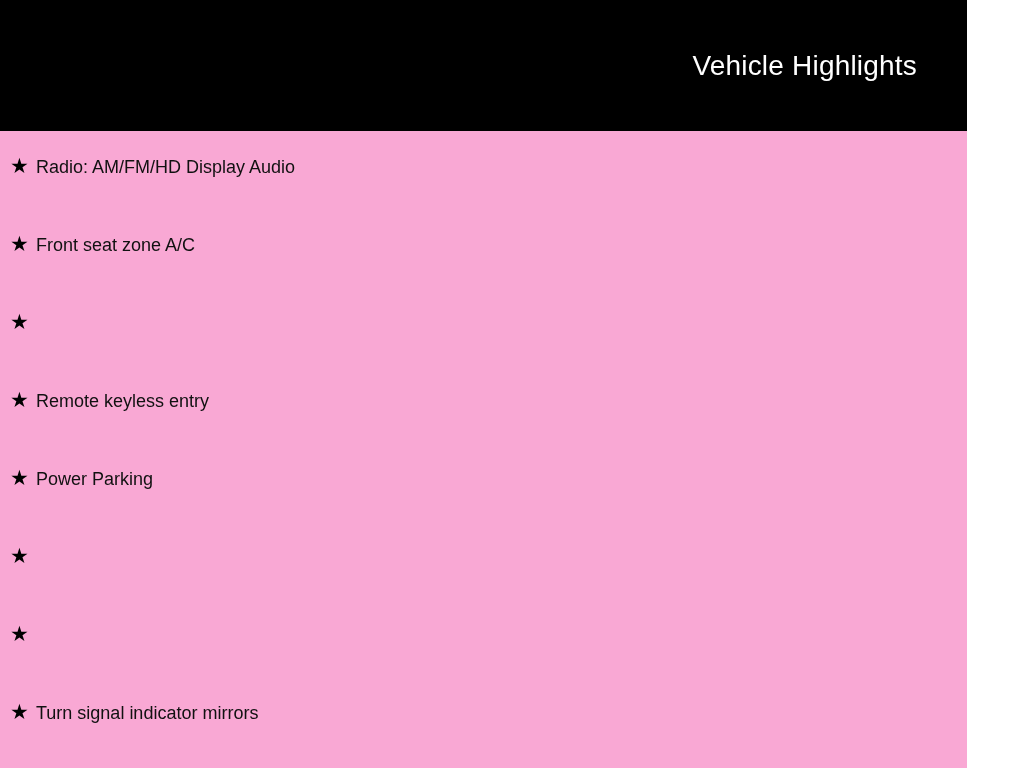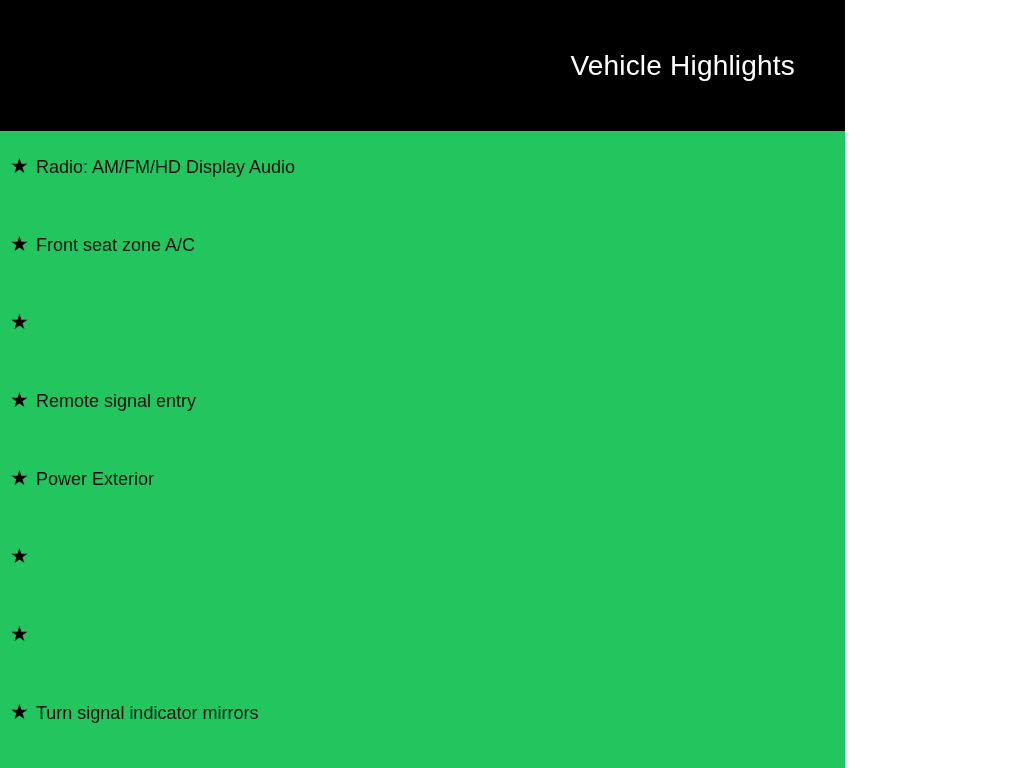--- a/index.html
+++ b/index.html
@@ -8,23 +8,23 @@
   }
   body {
     width: 1024px;
     height: 768px;
     background: #ffffff;
     font-family: "Liberation Sans", sans-serif;
     overflow: hidden;
   }
   .page {
     position: relative;
-    width: 845px;
+    width: 967px;
     height: 768px;
-    background: #22c55e;
+    background: #f9a8d4;
   }
   .header {
     box-sizing: border-box;
     width: 100%;
     height: 131px;
     background: #000000;
     display: flex;
     align-items: center;
     justify-content: flex-end;
     padding-right: 50px;
@@ -79,25 +79,25 @@
     </li>
     <li class="highlight-item">
       <span class="star-icon">★</span>
       <span class="highlight-label">Front seat zone A/C</span>
     </li>
     <li class="highlight-item">
       <span class="star-icon">★</span>
     </li>
     <li class="highlight-item">
       <span class="star-icon">★</span>
-      <span class="highlight-label">Remote signal entry</span>
+      <span class="highlight-label">Remote keyless entry</span>
     </li>
     <li class="highlight-item">
       <span class="star-icon">★</span>
-      <span class="highlight-label">Power Exterior</span>
+      <span class="highlight-label">Power Parking</span>
     </li>
     <li class="highlight-item">
       <span class="star-icon">★</span>
     </li>
     <li class="highlight-item">
       <span class="star-icon">★</span>
     </li>
     <li class="highlight-item">
       <span class="star-icon">★</span>
       <span class="highlight-label">Turn signal indicator mirrors</span>

